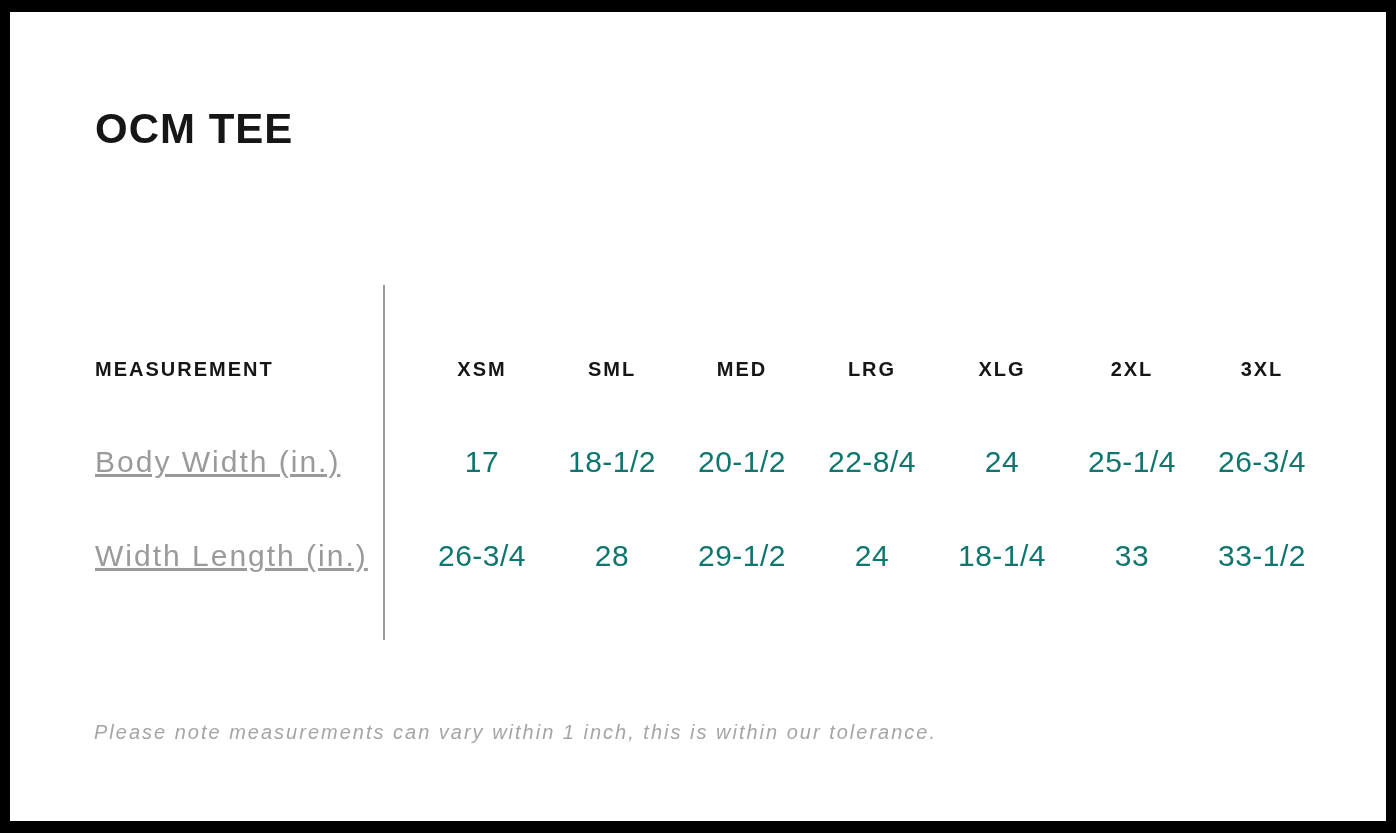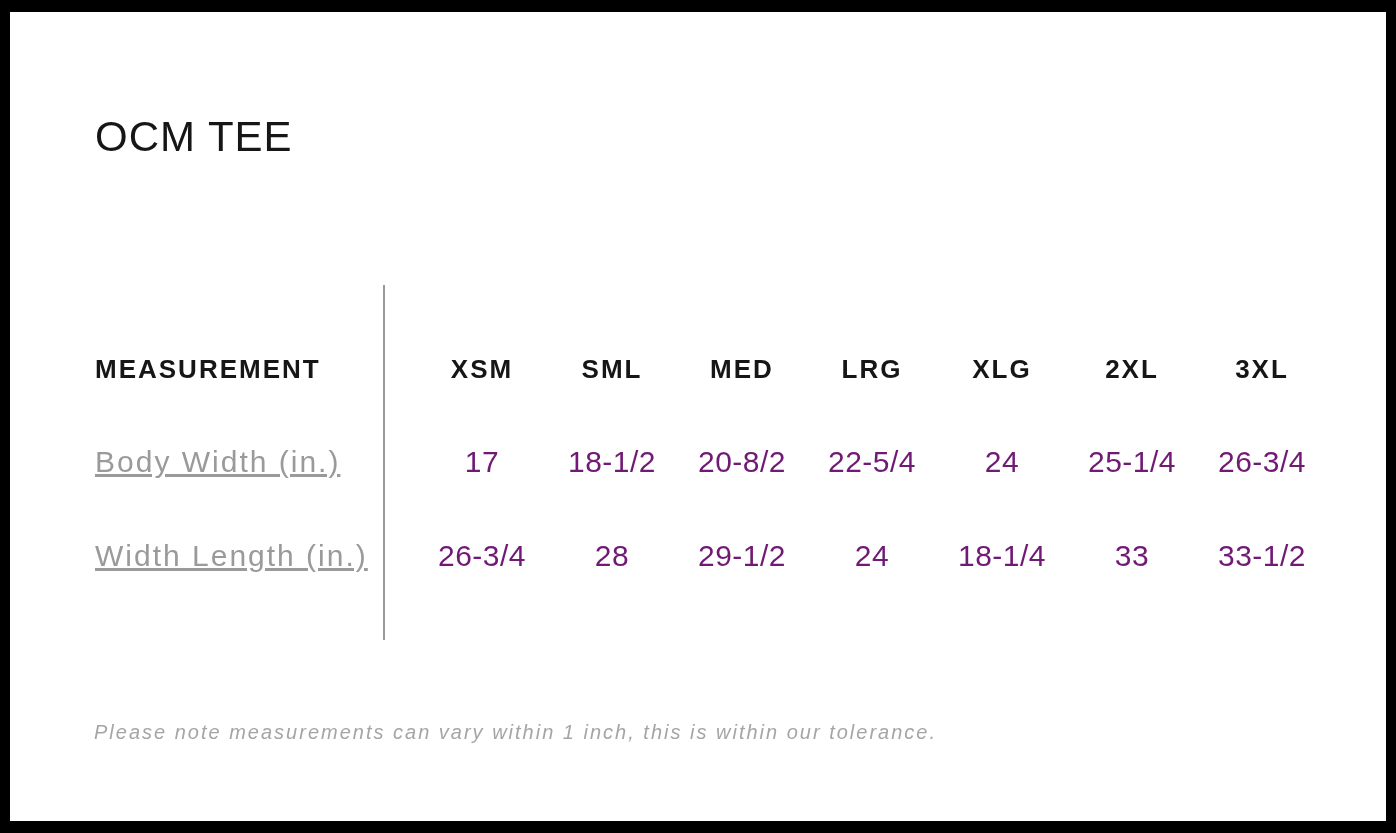--- a/index.html
+++ b/index.html
@@ -19,25 +19,25 @@
     inset: 0;
     border: solid #000000;
     border-width: 12px 10px;
     pointer-events: none;
     box-sizing: border-box;
   }
 
   .title {
     position: absolute;
     left: 95px;
-    top: 116px;
+    top: 108px;
     margin: 0;
     font-size: 42px;
     line-height: 42px;
-    font-weight: normal;
+    font-weight: bold;
     letter-spacing: 1px;
     color: #161616;
     white-space: nowrap;
   }
 
   .size-table {
     position: absolute;
     left: 95px;
     top: 323px;
     width: 1232px;
@@ -53,38 +53,38 @@
     align-items: center;
     justify-content: center;
     white-space: nowrap;
   }
 
   .cell.first {
     justify-content: flex-start;
   }
 
   .head-cell {
-    font-size: 26px;
+    font-size: 20px;
     font-weight: bold;
     letter-spacing: 2px;
     color: #161616;
   }
 
   .label-cell {
     font-size: 30px;
     font-weight: normal;
     letter-spacing: 2px;
     color: #9a9a9a;
     text-decoration: underline;
   }
 
   .value-cell {
     font-size: 30px;
     letter-spacing: 0.5px;
-    color: #701a75;
+    color: #0f766e;
   }
 
   .divider {
     position: absolute;
     left: 383px;
     top: 285px;
     width: 2px;
     height: 355px;
     background: #999999;
   }
@@ -123,22 +123,22 @@
       <div class="cell head-cell">LRG</div>
       <div class="cell head-cell">XLG</div>
       <div class="cell head-cell">2XL</div>
       <div class="cell head-cell">3XL</div>
     </div>
 
     <div class="trow">
       <div class="cell first label-cell">Body Width (in.)</div>
       <div class="cell value-cell">17</div>
       <div class="cell value-cell">18-1/2</div>
-      <div class="cell value-cell">20-8/2</div>
-      <div class="cell value-cell">22-5/4</div>
+      <div class="cell value-cell">20-1/2</div>
+      <div class="cell value-cell">22-8/4</div>
       <div class="cell value-cell">24</div>
       <div class="cell value-cell">25-1/4</div>
       <div class="cell value-cell">26-3/4</div>
     </div>
 
     <div class="trow">
       <div class="cell first label-cell">Width Length (in.)</div>
       <div class="cell value-cell">26-3/4</div>
       <div class="cell value-cell">28</div>
       <div class="cell value-cell">29-1/2</div>

